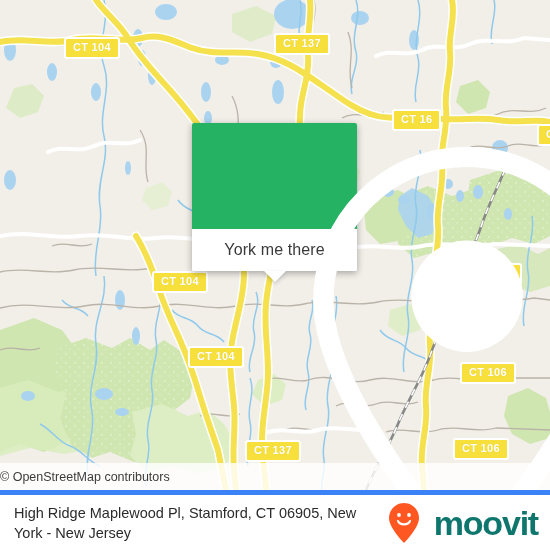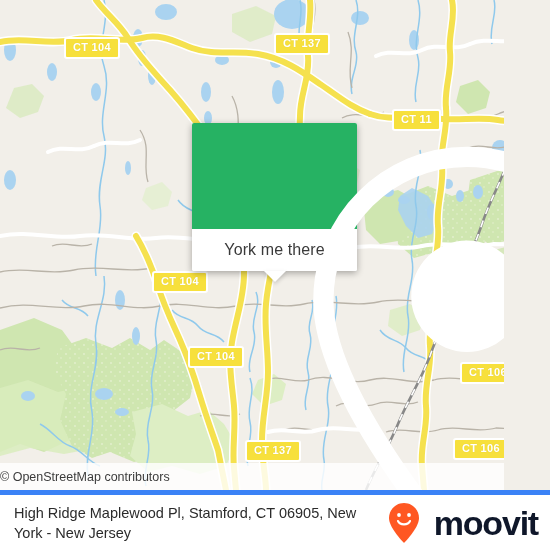--- a/index.html
+++ b/index.html
@@ -15,21 +15,21 @@
     width: 550px;
     height: 550px;
     overflow: hidden;
     background: #f2efe9;
   }
 
   
   #map {
     position: absolute;
     left: 0; top: 0;
-    width: 504px;
+    width: 550px;
     height: 490px;
     overflow: hidden;
     background: #f2efe9;
   }
   #map svg {
     position: absolute;
     left: 0; top: 0;
     width: 550px;
     height: 490px;
     display: block;
@@ -140,21 +140,21 @@
   }
   #footer-logo {
     flex: 0 0 auto;
     display: flex;
     align-items: center;
     padding-right: 12px;
   }
   #moovit-wordmark {
     font-size: 34px;
     font-weight: bold;
-    color: #0f172a;
+    color: #0f766e;
     letter-spacing: -1.2px;
     font-family: "Liberation Sans", sans-serif;
     margin-left: 14px;
     line-height: 34px;
   }
   .footer-shadow {
     position: absolute;
     left: 0; top: 490px;
     width: 550px; height: 6px;
     background: linear-gradient(to bottom, rgba(0,0,0,0.10), rgba(0,0,0,0));
@@ -321,21 +321,21 @@
       </g>
 
       <g>
         <path d="M510,156 C502,180 490,200 482,224 C474,248 464,266 456,290 C448,314 438,332 430,356 C420,382 408,400 398,424 C388,448 376,466 366,490" fill="none" stroke="#888888" stroke-width="2.6"></path>
         <path d="M510,156 C502,180 490,200 482,224 C474,248 464,266 456,290 C448,314 438,332 430,356 C420,382 408,400 398,424 C388,448 376,466 366,490" fill="none" stroke="#ffffff" stroke-width="1.6" stroke-dasharray="7 7"></path>
       </g>
     </svg>
 
     <div class="shield" style="left:64px;  top:37px;">CT 104</div>
     <div class="shield" style="left:274px; top:33px;">CT 137</div>
-    <div class="shield" style="left:392px; top:109px;">CT 11</div>
+    <div class="shield" style="left:392px; top:109px;">CT 16</div>
     <div class="shield" style="left:537px; top:124px; padding-right:2px;">C</div>
     <div class="shield" style="left:152px; top:271px;">CT 104</div>
     <div class="shield" style="left:466px; top:263px;">CT 106</div>
     <div class="shield" style="left:188px; top:346px;">CT 104</div>
     <div class="shield" style="left:460px; top:362px;">CT 106</div>
     <div class="shield" style="left:245px; top:440px;">CT 137</div>
     <div class="shield" style="left:453px; top:438px;">CT 106</div>
 
     <div id="popup">
       <div id="popup-header">

